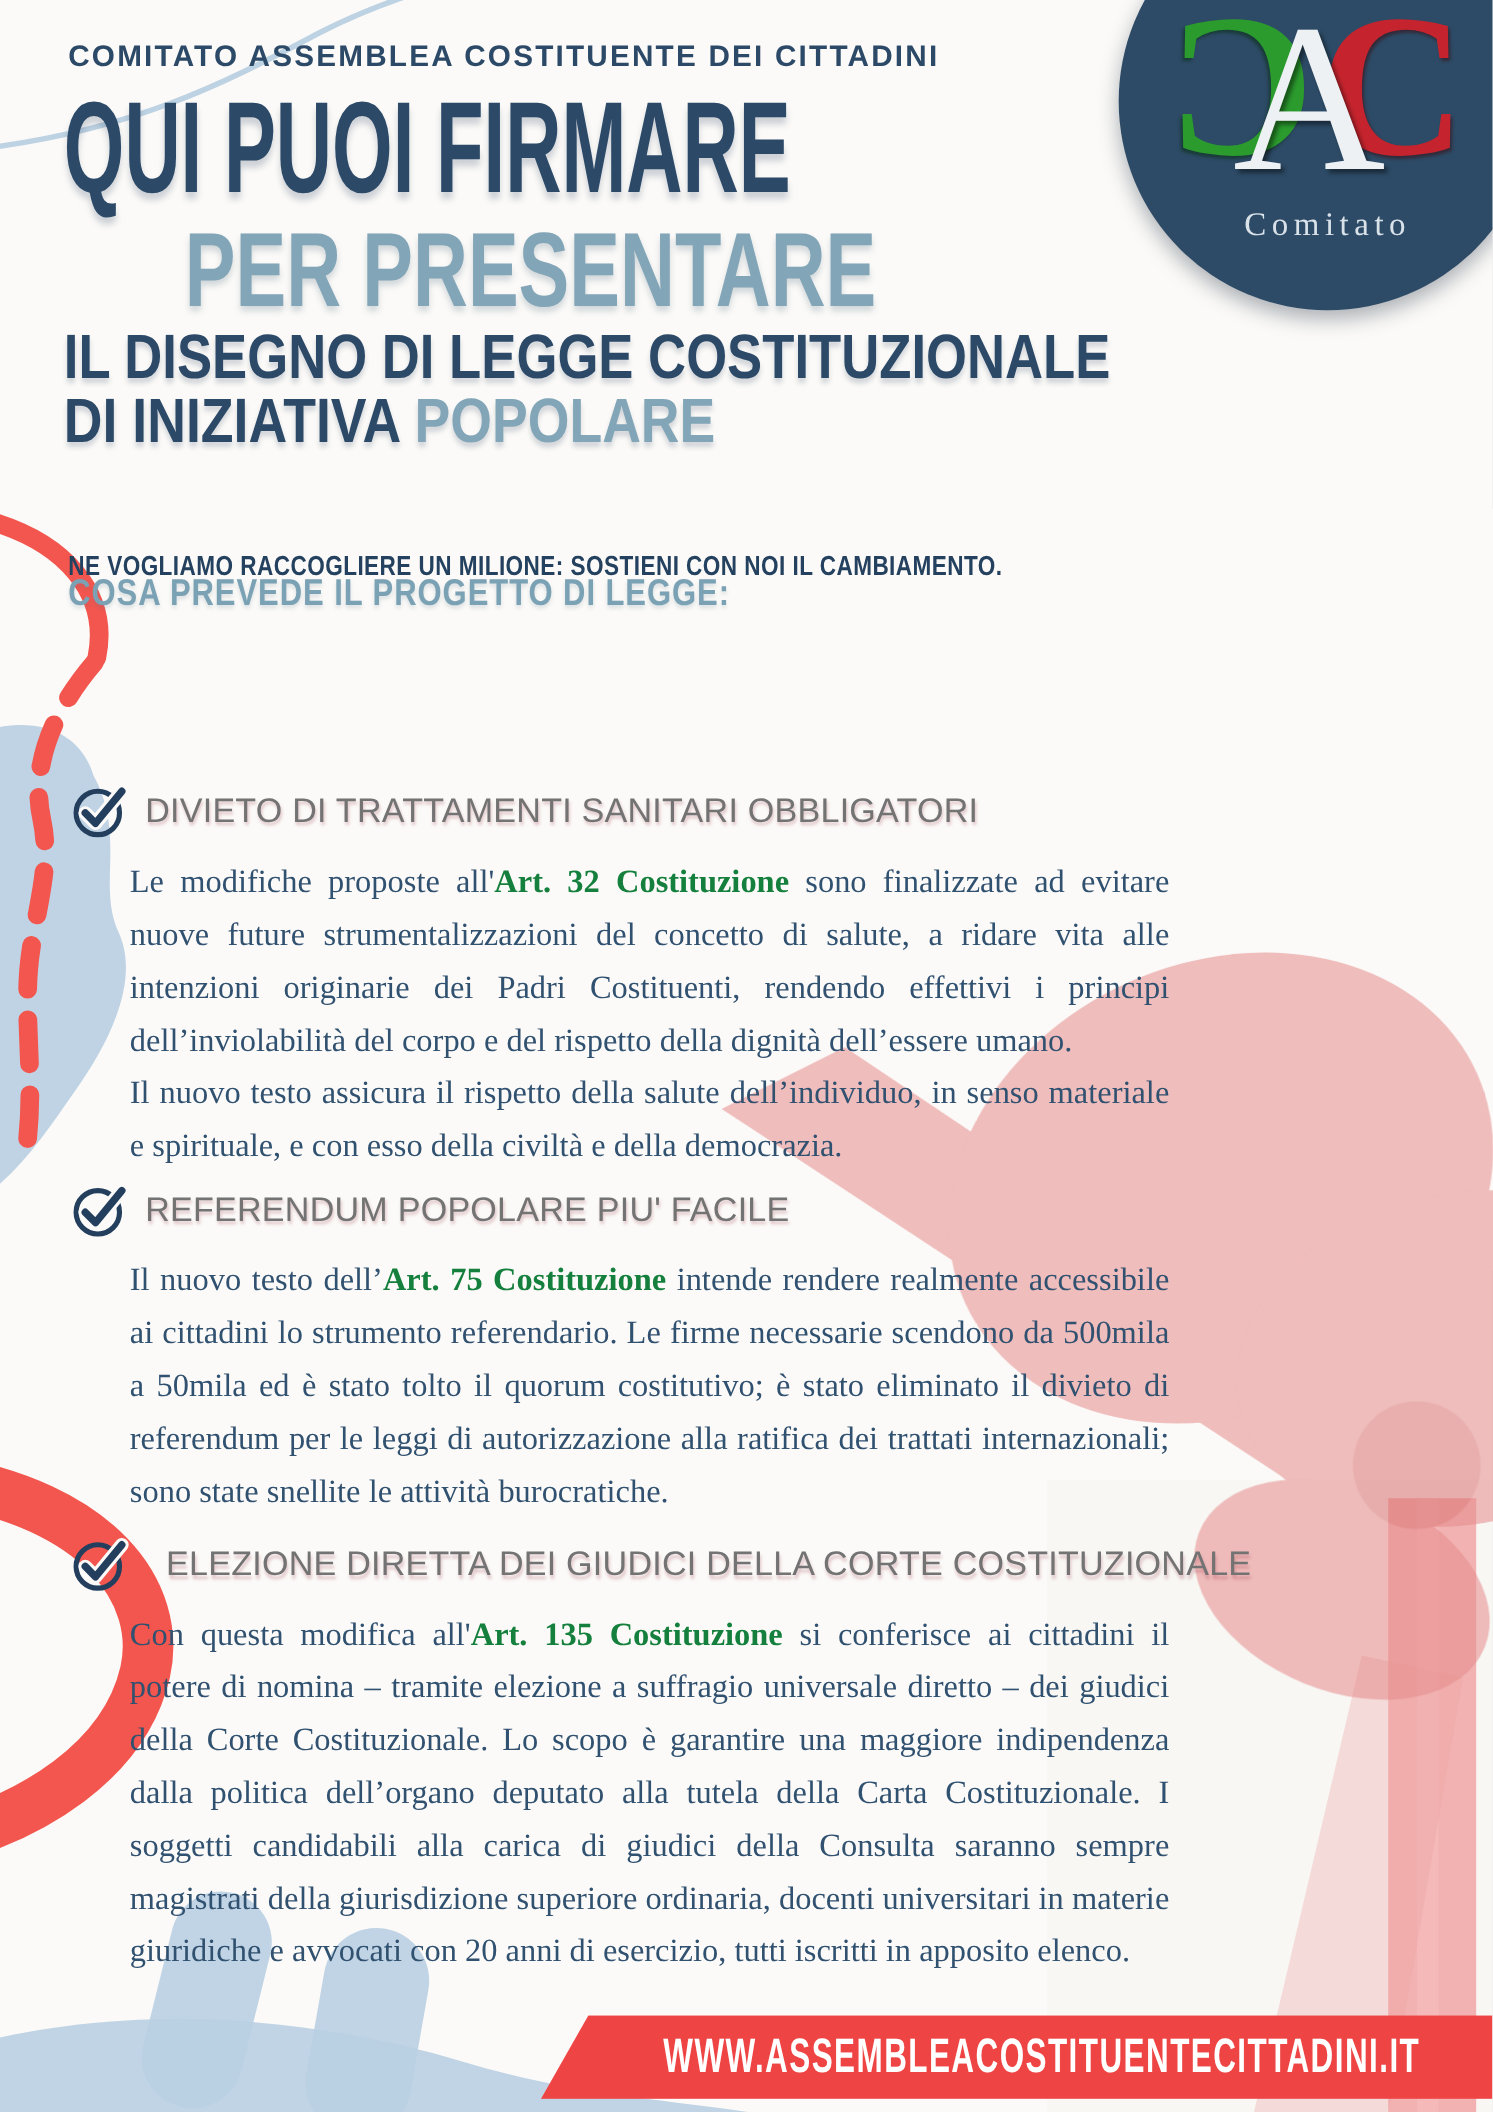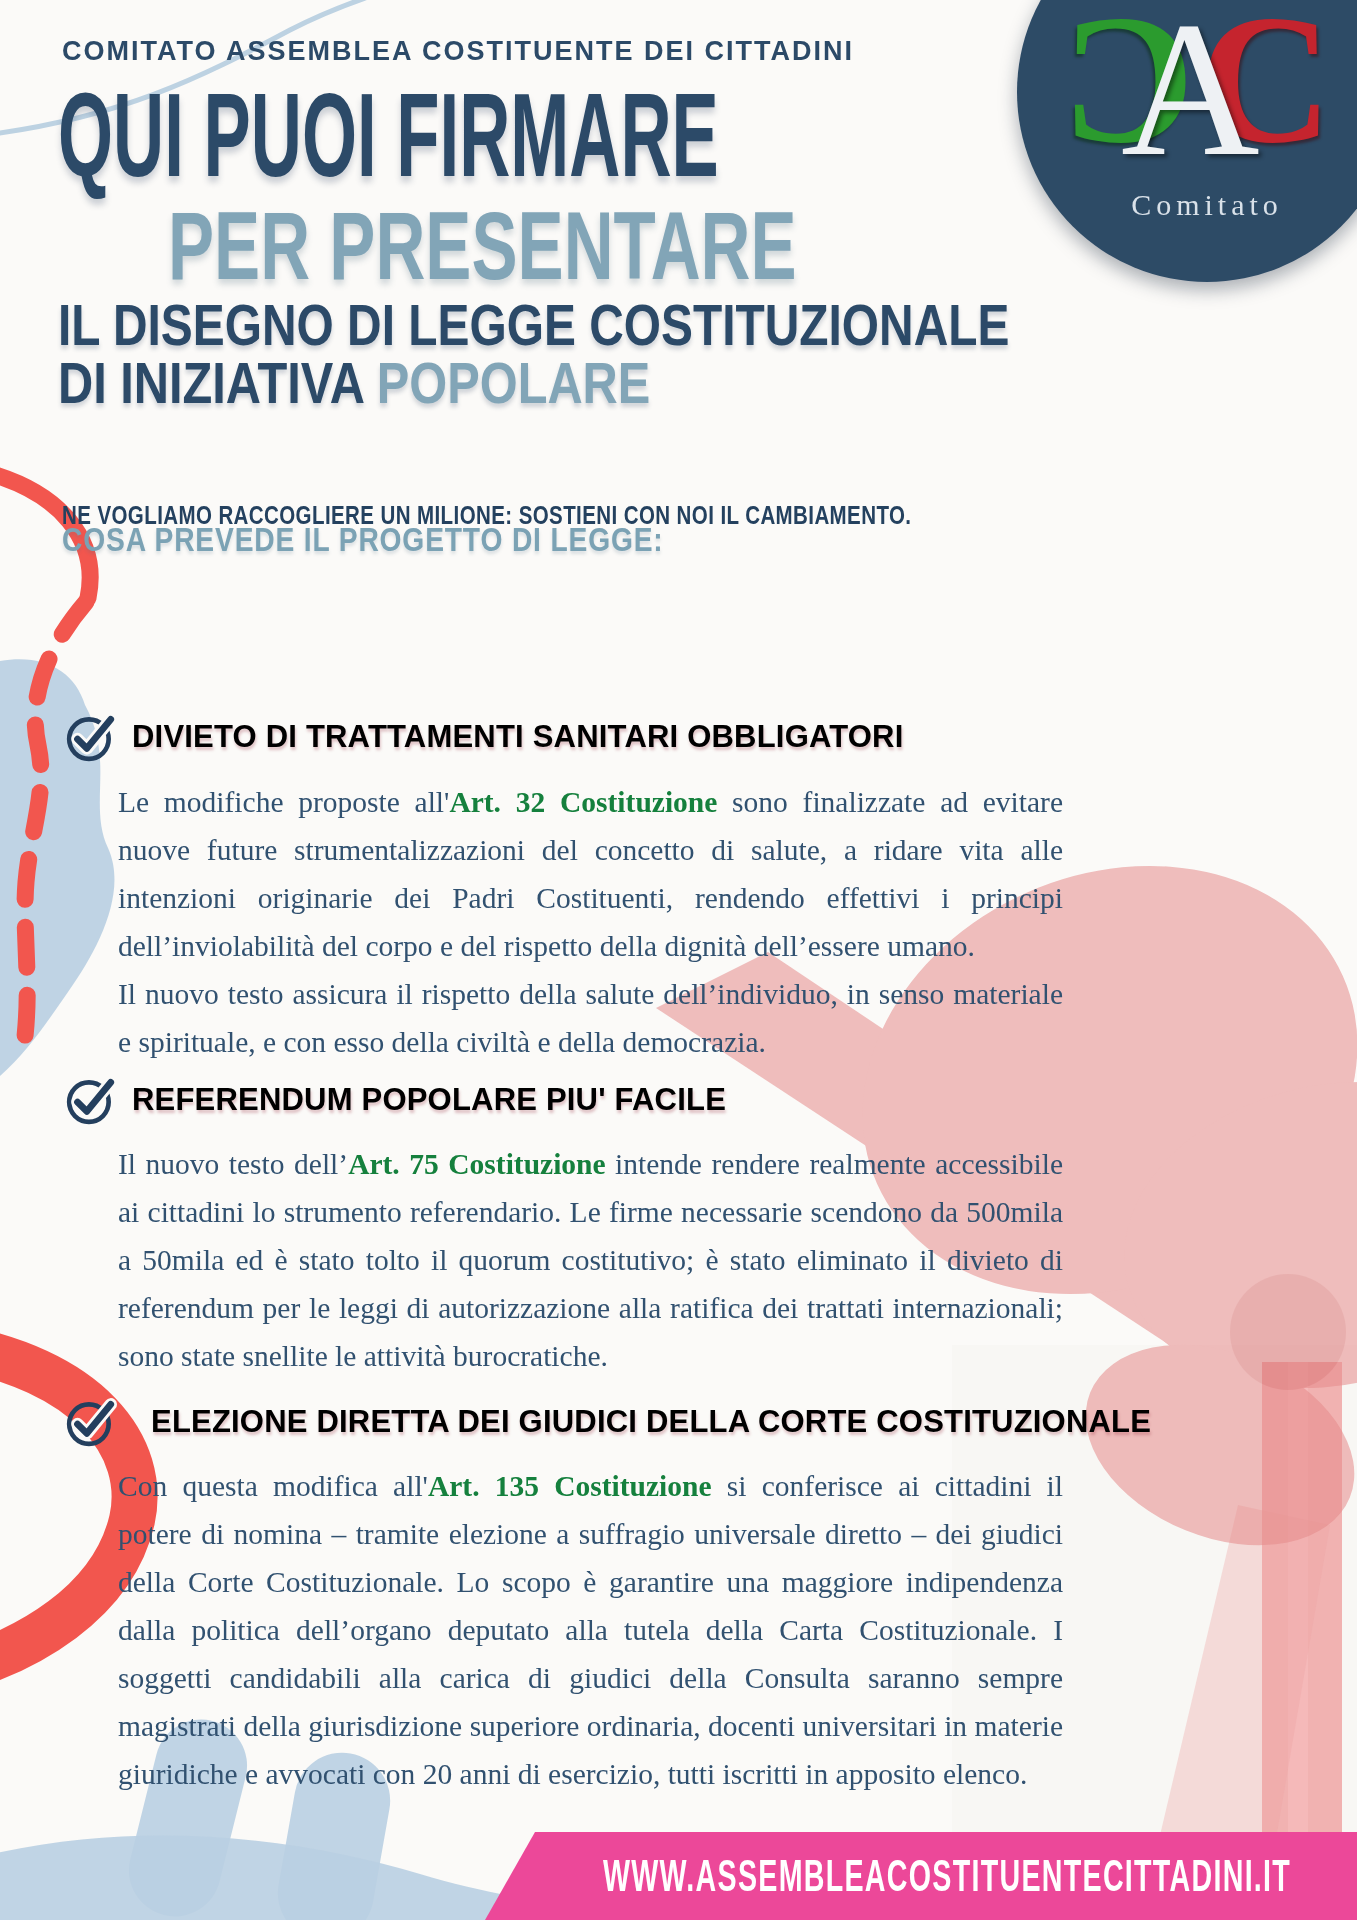--- a/index.html
+++ b/index.html
@@ -28,21 +28,21 @@
   .t4 .dark{color:#2c4a68;} .t4 .lite{color:#82a5b7;margin-left:14px;}
   .sub{font-weight:bold;color:#24415f;font-size:25px;letter-spacing:.5px;}
   .sub1{left:62px;top:433px;} .sub1 .cond{transform:scaleX(.89);}
   .sub2{left:62px;top:473px;margin-top:28px;} .sub2 .cond{transform:scaleX(.82);}
   .intro{left:62px;top:520px;font-weight:bold;font-size:34px;color:#7ba2b4;letter-spacing:1px;
       text-shadow:0 3px 4px rgba(80,110,130,.2);}
   .intro .cond{transform:scaleX(.83);}
 
   .sec-head{position:absolute;z-index:2;display:flex;align-items:center;gap:14px;left:64px;white-space:nowrap;}
   .sec-head .check{width:54px;height:54px;flex:0 0 auto;}
-  .sec-head h2{margin:0;font-size:31px;font-weight:bold;color:#000000;letter-spacing:.2px;
+  .sec-head h2{margin:0;font-size:31px;font-weight:normal;color:#737373;letter-spacing:.2px;
       text-shadow:1px 3px 3px rgba(140,20,40,.25);}
   .sh1{top:710px;} .sh2{top:1073px;} .sh3{top:1395px;gap:33px;}
 
   .para{position:absolute;z-index:2;left:118px;width:945px;margin:0;
     font-family:"Liberation Serif",serif;font-size:29.5px;line-height:48px;
     text-align:justify;color:#315170;}
   .p1a{top:778px;} .p1b{top:970px;} .p2{top:1140px;} .p3{top:1462px;}
   .para .bold-seg{font-weight:bold;color:#15803d;}
 
   .logo{position:absolute;z-index:3;width:380px;height:380px;border-radius:50%;
@@ -50,22 +50,22 @@
   .logo span{position:absolute;font-family:"Liberation Serif",serif;line-height:1;}
   .logo .m-left{left:44px;top:84px;font-size:185px;font-weight:bold;color:#2b9b2e;
     transform:scaleX(-1);text-shadow:2px 3px 3px rgba(0,40,0,.45);z-index:1;}
   .logo .m-right{left:182px;top:84px;font-size:185px;font-weight:bold;color:#c5242e;
     text-shadow:2px 3px 3px rgba(60,0,0,.45);z-index:1;}
   .logo .m-mid{left:104px;top:92px;font-size:192px;color:#eef1f4;z-index:2;
     text-shadow:3px 3px 4px rgba(0,0,0,.45);}
   .logo .caption{left:0;top:288px;width:100%;text-align:center;font-size:30px;
     color:#d9e1e9;letter-spacing:5px;}
 
-  .footer-bar{position:absolute;z-index:3;left:485px;top:1832px;width:872px;height:88px;
-    background:#ec4899;clip-path:polygon(50px 0,872px 0,872px 88px,0 88px);
+  .footer-bar{position:absolute;z-index:3;left:485px;top:1832px;width:872px;height:76px;
+    background:#ef4444;clip-path:polygon(50px 0,872px 0,872px 88px,0 88px);
     display:flex;align-items:center;padding-left:118px;box-sizing:border-box;}
   .footer-bar .url{font-weight:bold;font-size:44px;color:#ffffff;letter-spacing:2px;
     white-space:nowrap;}
   .footer-bar .cond{transform:scaleX(.65);}
 </style>
 </head>
 <body>
 
 <div class="page">
 

